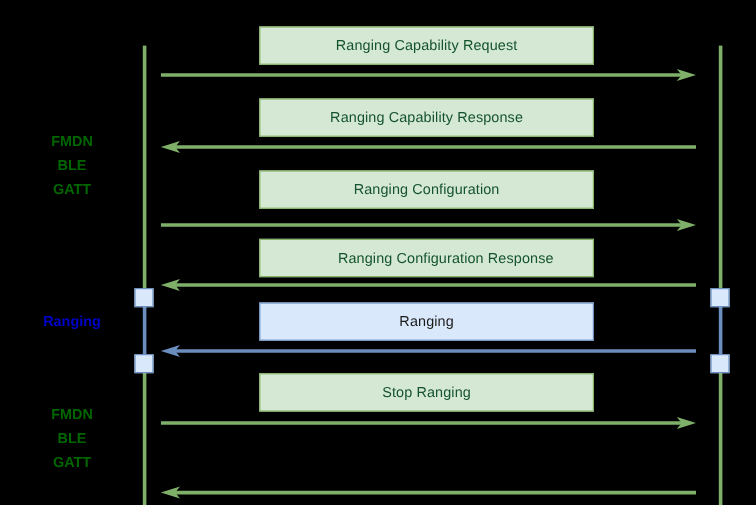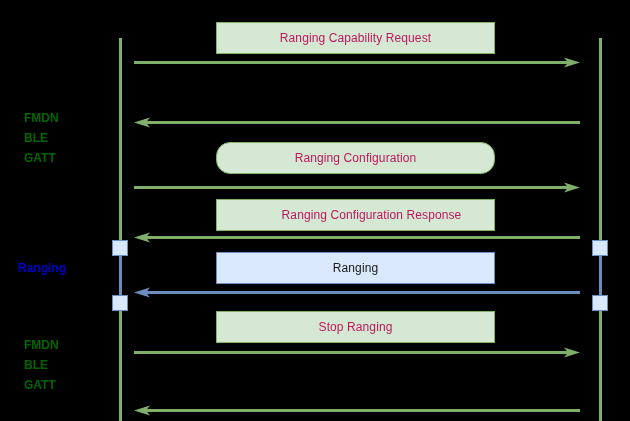--- a/index.html
+++ b/index.html
@@ -48,38 +48,39 @@
     display: flex;
     align-items: center;
     justify-content: center;
     font-size: 12px;
     line-height: 1;
     letter-spacing: 0.1px;
   }
   .msgbox.green {
     background: #d5e8d4;
     border: 1px solid #82b366;
-    color: #be185d;
+    color: #14532d;
   }
   .msgbox.blue {
     background: #dae8fc;
     border: 1px solid #6c8ebf;
     color: #1a1a1a;
   }
 
   
   .arrow {
     position: absolute;
     height: 11px;
   }
   .arrow svg { display: block; }
 
   
   .grouplabel {
     position: absolute;
+    text-align: center;
     font-size: 12px;
     font-weight: bold;
     line-height: 20px;
   }
   .grouplabel.green { color: #006600; }
   .grouplabel.blue  { color: #0000cc; }
   .grouplabel span { display: block; }
 </style>
 </head>
 <body>
@@ -118,28 +119,31 @@
   <div class="msgbox green" style="top:22px;">
     <span>Ranging Capability Request</span>
   </div>
   <div class="arrow" style="left:134px; top:57px; width:446px;">
     <svg width="446" height="11" viewBox="0 0 446 11">
       <line x1="0" y1="5.5" x2="436" y2="5.5" stroke="#7fb069" stroke-width="3"></line>
       <path d="M446 5.5 L430 0.5 L434 5.5 L430 10.5 Z" fill="#7fb069"></path>
     </svg>
   </div>
 
+  <div class="msgbox green" style="top:82px;">
+    <span>Ranging Capability Response</span>
+  </div>
   <div class="arrow" style="left:134px; top:117px; width:446px;">
     <svg width="446" height="11" viewBox="0 0 446 11">
       <line x1="10" y1="5.5" x2="446" y2="5.5" stroke="#7fb069" stroke-width="3"></line>
       <path d="M0 5.5 L16 0.5 L12 5.5 L16 10.5 Z" fill="#7fb069"></path>
     </svg>
   </div>
 
-  <div class="msgbox green" style="top:142px;border-radius:14px;">
+  <div class="msgbox green" style="top:142px;">
     <span>Ranging Configuration</span>
   </div>
   <div class="arrow" style="left:134px; top:182px; width:446px;">
     <svg width="446" height="11" viewBox="0 0 446 11">
       <line x1="0" y1="5.5" x2="436" y2="5.5" stroke="#7fb069" stroke-width="3"></line>
       <path d="M446 5.5 L430 0.5 L434 5.5 L430 10.5 Z" fill="#7fb069"></path>
     </svg>
   </div>
 
   <div class="msgbox green" style="top:199px;padding-left:32px;">

